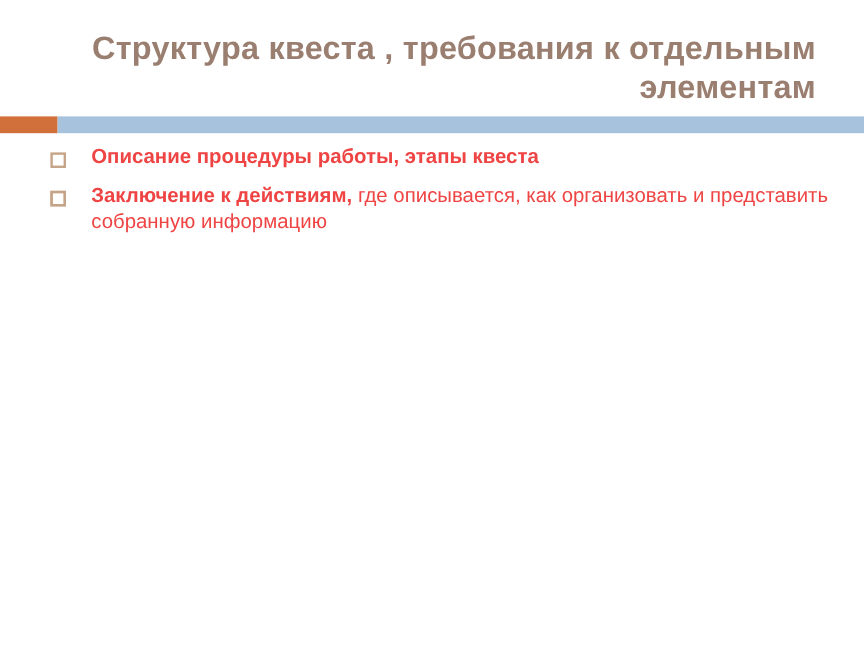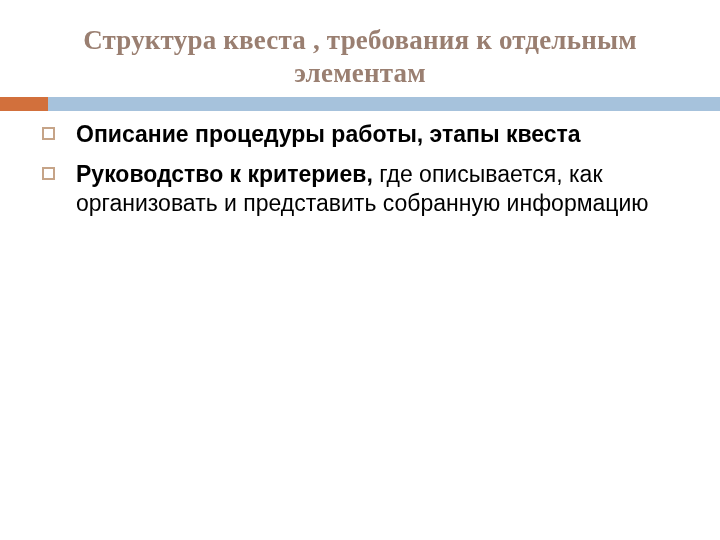--- a/index.html
+++ b/index.html
@@ -14,22 +14,21 @@
     overflow: hidden;
   }
   .slide {
     position: relative;
     width: 720px;
     height: 540px;
     box-sizing: border-box;
   }
   .title-block {
     padding: 24px 40px 0 40px;
-    text-align: center;
-    font-family: Liberation Serif, serif;
+    text-align: right;
   }
   .slide-title {
     font-size: 27px;
     font-weight: bold;
     color: #9a7f71;
     line-height: 1.22;
     letter-spacing: 0.2px;
     margin: 0;
   }
   .divider {
@@ -65,23 +64,23 @@
   }
   ul.bullets {
     list-style: none;
     margin: 0;
     padding: 0;
   }
   ul.bullets > li {
     position: relative;
     padding-left: 42px;
     margin-bottom: 11px;
-    font-size: 23px;
+    font-size: 17px;
     line-height: 1.25;
-    color: #000000;
+    color: #ef4444;
   }
   ul.bullets > li .marker {
     position: absolute;
     left: 8px;
     top: 7px;
     width: 13px;
     height: 13px;
     border: 2px solid #c6a488;
     box-sizing: border-box;
   }
@@ -114,20 +113,20 @@
         <span class="bold">Описание процедуры работы, этапы квеста</span><span class="normal"></span>
       </li>
 
       <li>
         <span class="marker"></span>
         <span class="normal"></span>
       </li>
 
       <li>
         <span class="marker"></span>
-        <span class="bold">Руководство к критериев,</span><span class="normal"> где описывается, как организовать и представить собранную информацию</span>
+        <span class="bold">Заключение к действиям,</span><span class="normal"> где описывается, как организовать и представить собранную информацию</span>
       </li>
 
 
     </ul>
   </div>
 
 </div>
 
 </body></html>

